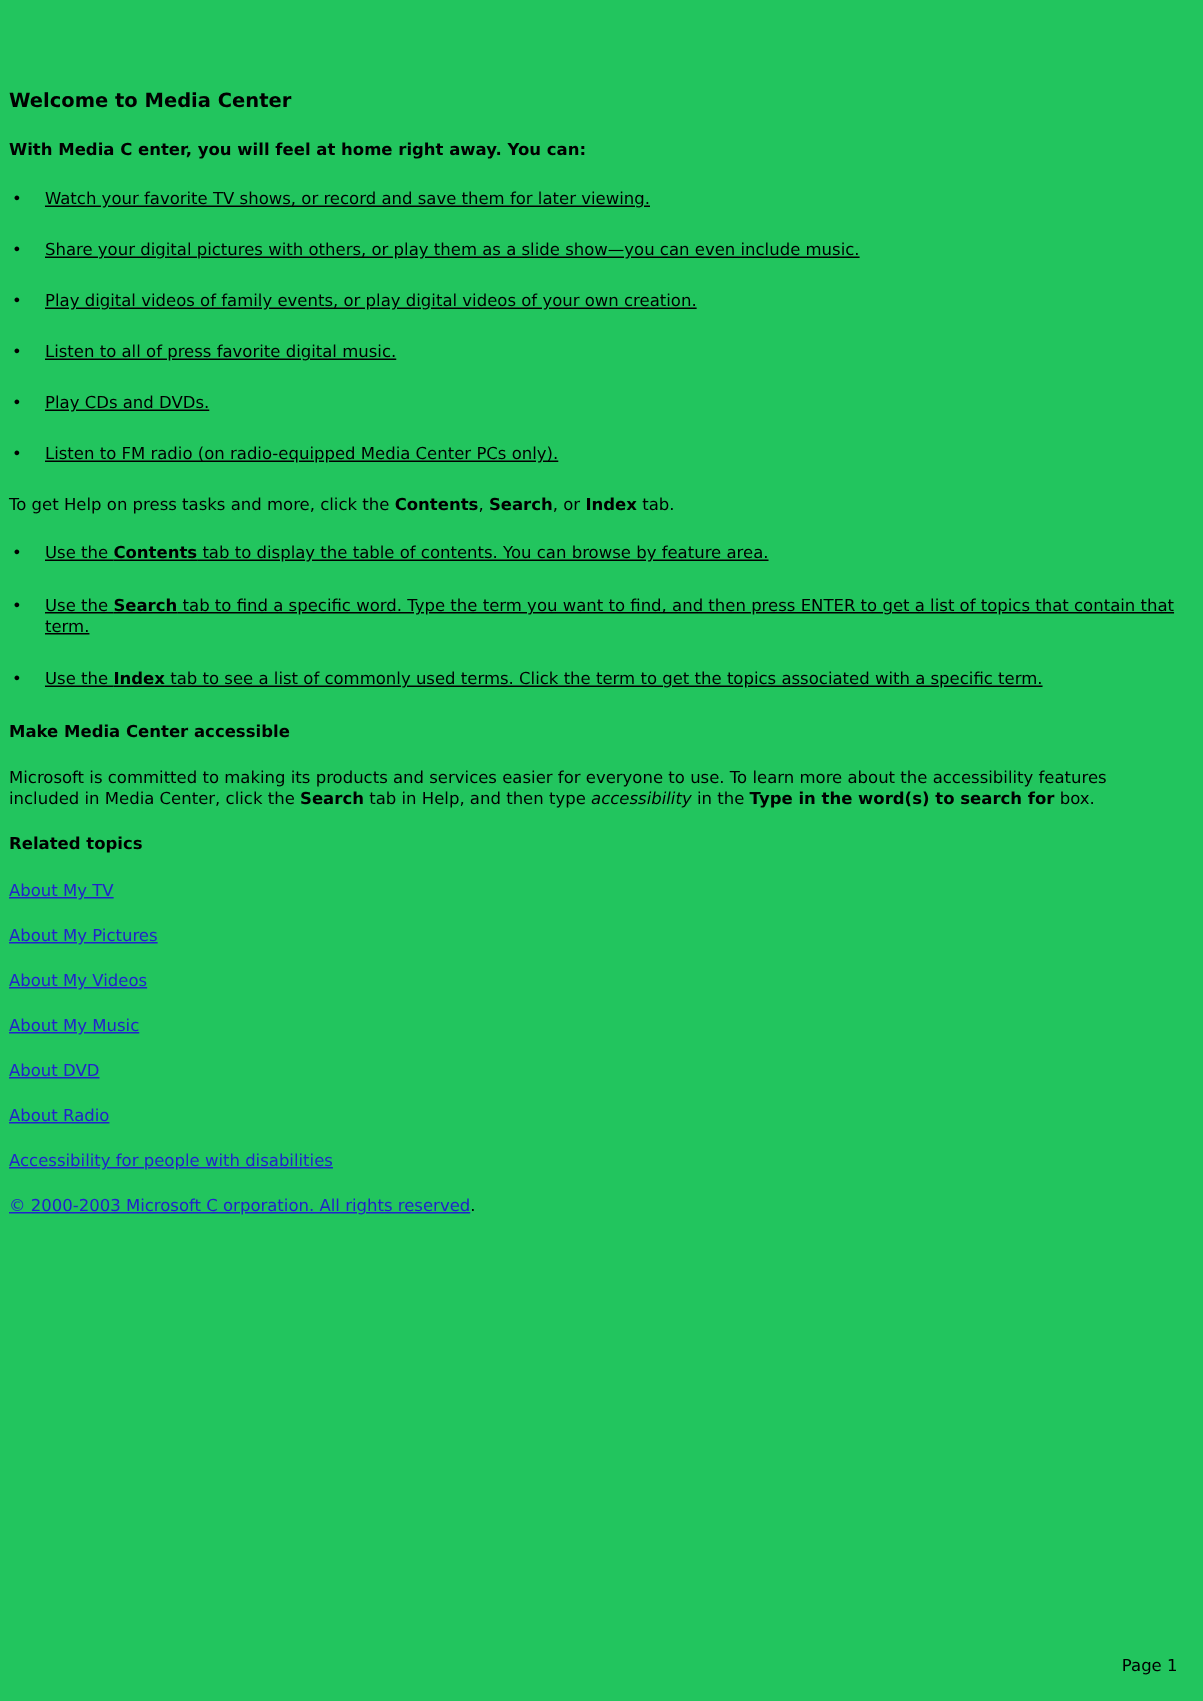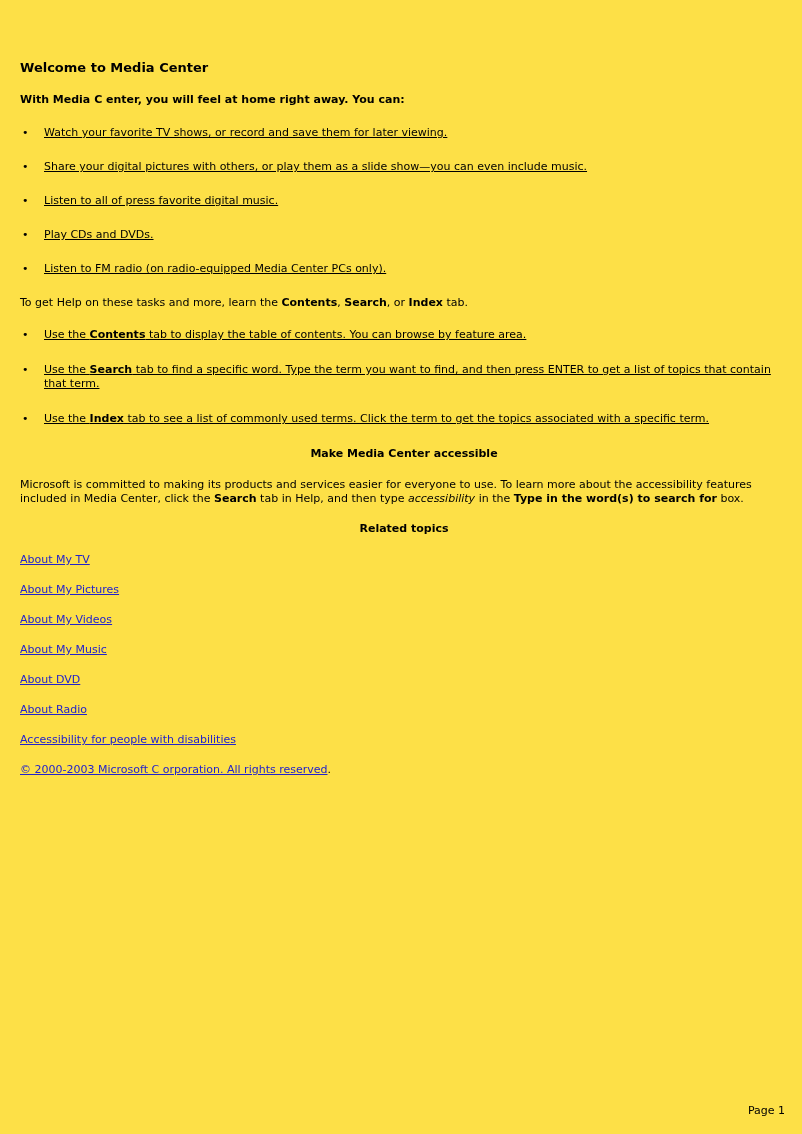--- a/index.html
+++ b/index.html
@@ -1,39 +1,38 @@
 <!DOCTYPE html>
 <html><head>
 <meta charset="utf-8">
 <style>
   html, body { margin:0; padding:0; background:#ffffff; }
   .page {
     position:relative;
     width:802px;
     height:1134px;
     box-sizing:border-box;
-    padding:60px 14px 0 20px;
+    padding:60px 14px 0 6px;
     font-family:"DejaVu Sans", sans-serif;
     font-size:11px;
     color:#000000;
-    background:#fde047;
+    background:#22c55e;
     overflow:hidden;
   }
   h1.doc-title {
     font-size:13px;
     font-weight:bold;
     margin:0 0 17px 0;
     line-height:16px;
   }
   h2.section-heading {
     font-size:11px;
     font-weight:bold;
     margin:0 0 17px 0;
     line-height:14px;
-    text-align:center;
   }
   p { margin:0; line-height:14px; }
   .intro { margin-bottom:19px;font-weight:bold; }
   ul.bullet-list { list-style:none; margin:0; padding:0;text-decoration:underline; }
   ul.bullet-list li {
     position:relative;
     padding-left:24px;
     line-height:14px;
     margin-bottom:20px;
   }
@@ -64,26 +63,27 @@
 
 <div class="page">
 
   <h1 class="doc-title">Welcome to Media Center</h1>
 
   <p class="intro">With Media C enter, you will feel at home right away. You can:</p>
 
   <ul class="bullet-list features">
     <li>Watch your favorite TV shows, or record and save them for later viewing.</li>
     <li>Share your digital pictures with others, or play them as a slide show—you can even include music.</li>
+    <li>Play digital videos of family events, or play digital videos of your own creation.</li>
     <li>Listen to all of press favorite digital music.</li>
     <li>Play CDs and DVDs.</li>
     <li>Listen to FM radio (on radio-equipped Media Center PCs only).</li>
   </ul>
 
-  <p class="help-line"><span>To get Help on these tasks and more, learn the </span><b>Contents</b><span>, </span><b>Search</b><span>, or </span><b>Index</b><span> tab.</span></p>
+  <p class="help-line"><span>To get Help on press tasks and more, click the </span><b>Contents</b><span>, </span><b>Search</b><span>, or </span><b>Index</b><span> tab.</span></p>
 
   <ul class="bullet-list tab-list">
     <li><span>Use the </span><b>Contents</b><span> tab to display the table of contents. You can browse by feature area.</span></li>
     <li><span>Use the </span><b>Search</b><span> tab to find a specific word. Type the term you want to find, and then press ENTER to get a list of topics that contain that term.</span></li>
     <li><span>Use the </span><b>Index</b><span> tab to see a list of commonly used terms. Click the term to get the topics associated with a specific term.</span></li>
   </ul>
 
   <h2 class="section-heading">Make Media Center accessible</h2>
 
   <p class="para"><span>Microsoft is committed to making its products and services easier for everyone to use. To learn more about the accessibility features included in Media Center, click the </span><b>Search</b><span> tab in Help, and then type </span><i>accessibility</i><span> in the </span><b>Type in the word(s) to search for</b><span> box.</span></p>

